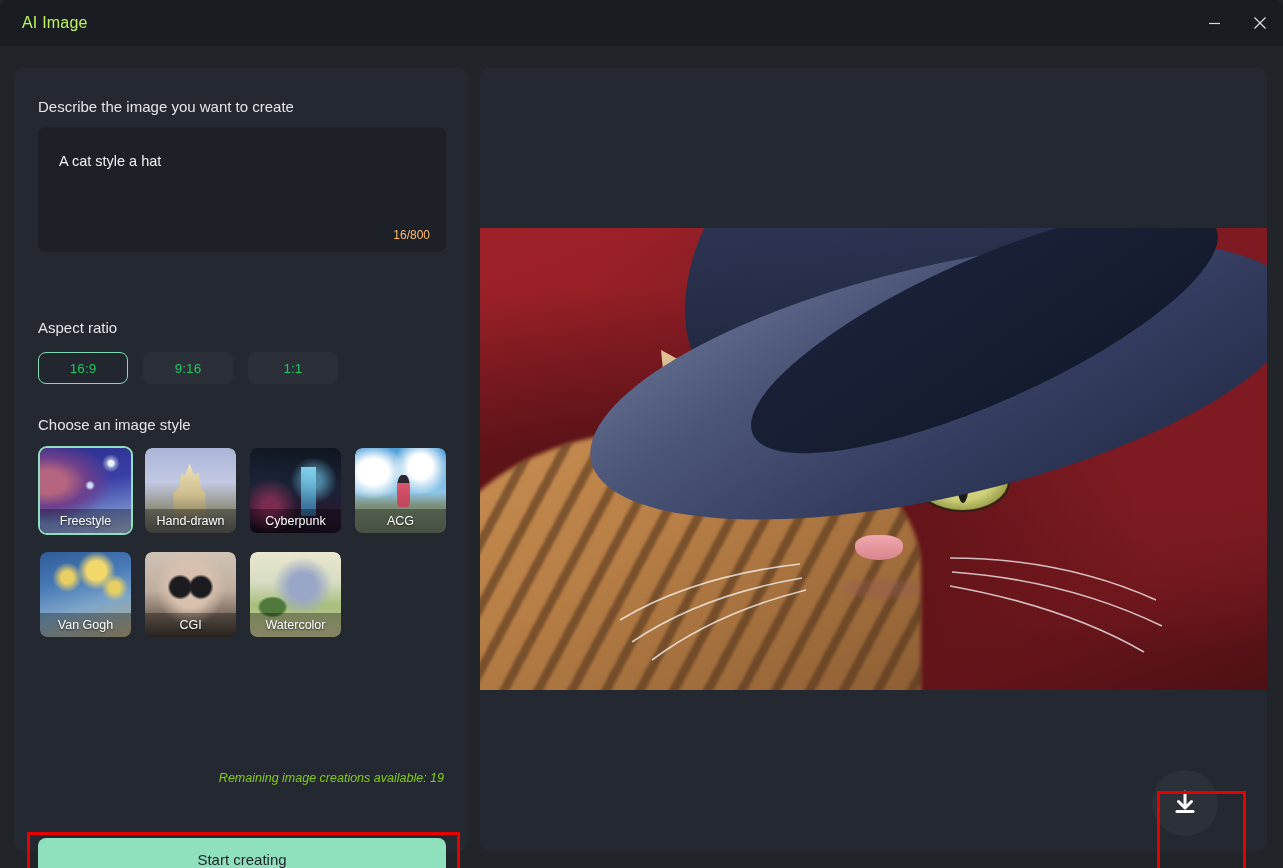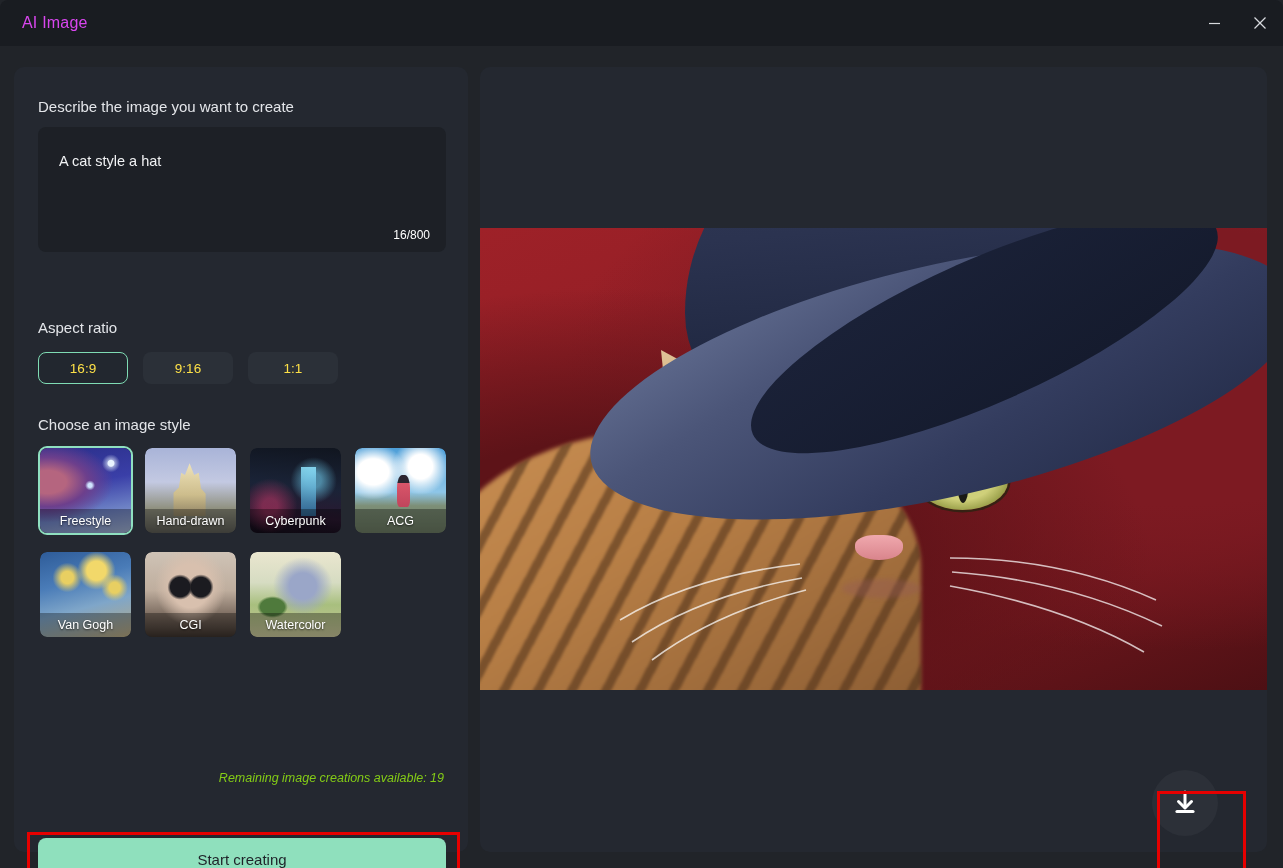--- a/index.html
+++ b/index.html
@@ -20,21 +20,21 @@
     width: 1283px;
     height: 46px;
     background: #191c21;
     display: flex;
     align-items: center;
     border-top-left-radius: 8px;
     border-top-right-radius: 8px;
   }
   .titlebar-title {
     margin-left: 22px;
-    color: #d946ef;
+    color: #bef264;
     font-size: 16px;
     letter-spacing: .2px;
   }
   .win-controls {
     margin-left: auto;
     display: flex;
     height: 46px;
   }
   .win-btn {
     width: 46px;
@@ -97,38 +97,38 @@
     position: absolute;
     left: 21px;
     top: 26px;
     color: #f1f2f4;
     font-size: 14.5px;
   }
   .prompt-counter {
     position: absolute;
     right: 16px;
     bottom: 10px;
-    color: #ffffff;
+    color: #fdba74;
     font-size: 12px;
     margin-left: 8px;
   }
 
   .ratio-row {
     position: absolute;
     left: 24px;
     top: 285px;
     display: flex;
     gap: 15px;
   }
   .ratio-btn {
     width: 90px;
     height: 32px;
     border-radius: 8px;
     background: #2b3038;
-    color: #fde047;
+    color: #22c55e;
     font-size: 13.5px;
     display: flex;
     align-items: center;
     justify-content: center;
     border: 1px solid transparent;
   }
   .ratio-btn.selected {
     background: #22272f;
     border: 1px solid #7fdcb4;
   }

